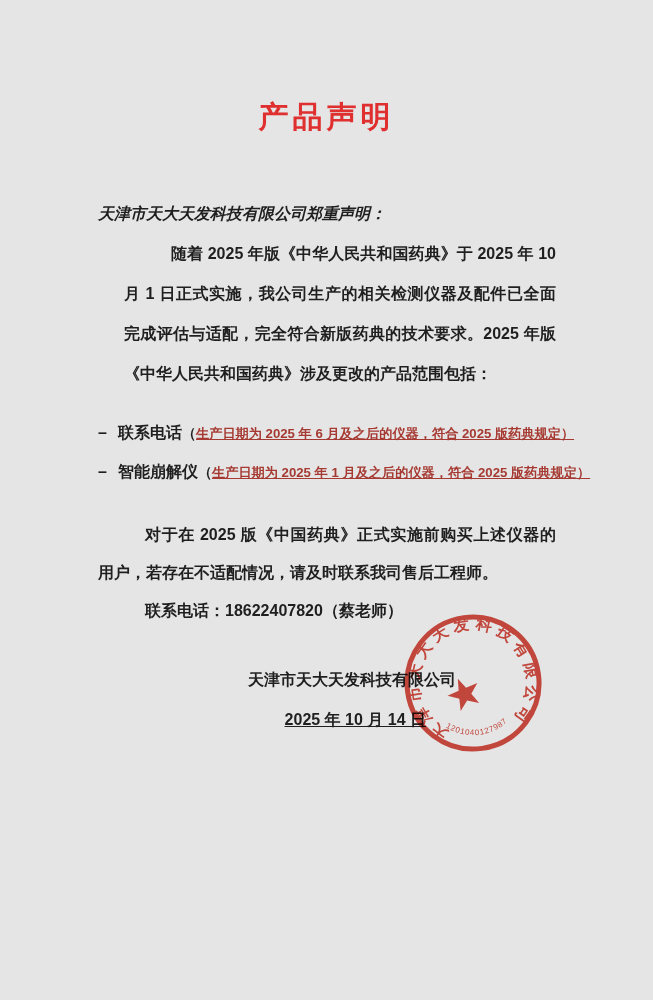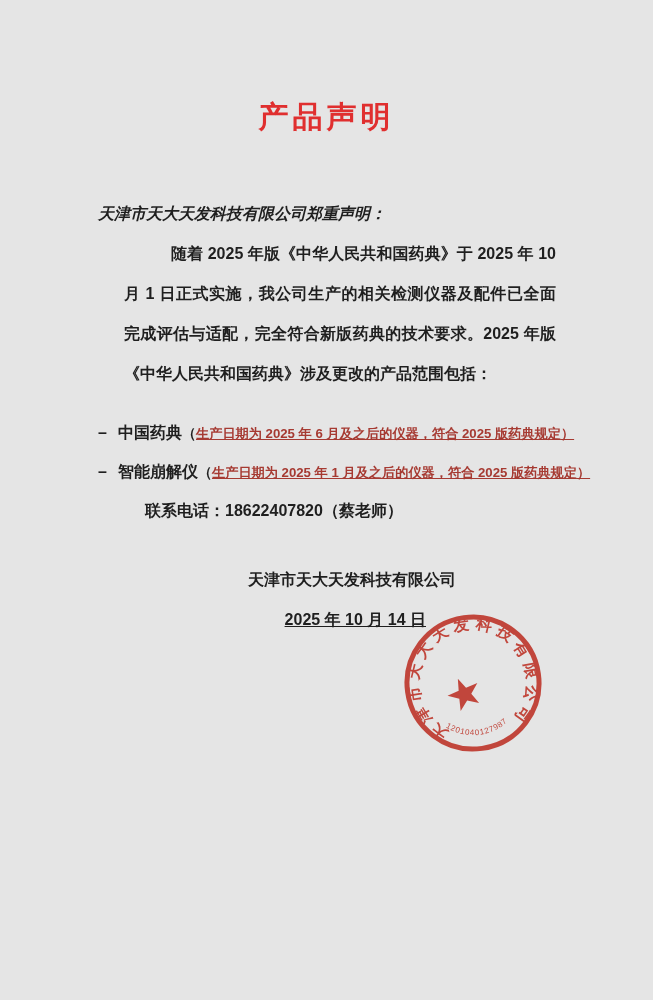--- a/index.html
+++ b/index.html
@@ -70,27 +70,28 @@
   <h1 class="doc-title">产品声明</h1>
 
   <div class="content">
 
     <div class="salutation">天津市天大天发科技有限公司郑重声明：</div>
 
     <div class="para">随着 2025 年版《中华人民共和国药典》于 2025 年 10 月 1 日正式实施，我公司生产的相关检测仪器及配件已全面完成评估与适配，完全符合新版药典的技术要求。2025 年版《中华人民共和国药典》涉及更改的产品范围包括：</div>
 
     <div class="product-list">
       <div class="product-row">
-        <span class="product-bullet">–</span><span class="product-name">中国药典</span><span class="paren-open">（</span><span class="product-detail">生产日期为 2025 年 6 月及之后的仪器，符合 2025 版药典规定</span><span class="product-detail">）</span>
+        <span class="product-bullet">–</span><span class="product-name">联系电话</span><span class="paren-open">（</span><span class="product-detail">生产日期为 2025 年 6 月及之后的仪器，符合 2025 版药典规定</span><span class="product-detail">）</span>
       </div>
       <div class="product-row">
         <span class="product-bullet">–</span><span class="product-name">智能崩解仪</span><span class="paren-open">（</span><span class="product-detail">生产日期为 2025 年 1 月及之后的仪器，符合 2025 版药典规定</span><span class="product-detail">）</span>
       </div>
     </div>
 
+    <div class="para2">对于在 2025 版《中国药典》正式实施前购买上述仪器的用户，若存在不适配情况，请及时联系我司售后工程师。</div>
 
     <div class="contact-line">联系电话：18622407820（蔡老师）</div>
 
     <div class="signature-block">
       <div class="signature-company">天津市天大天发科技有限公司</div>
       <div class="signature-date">2025 年 10 月 14 日</div>
     </div>
 
   </div>
 

